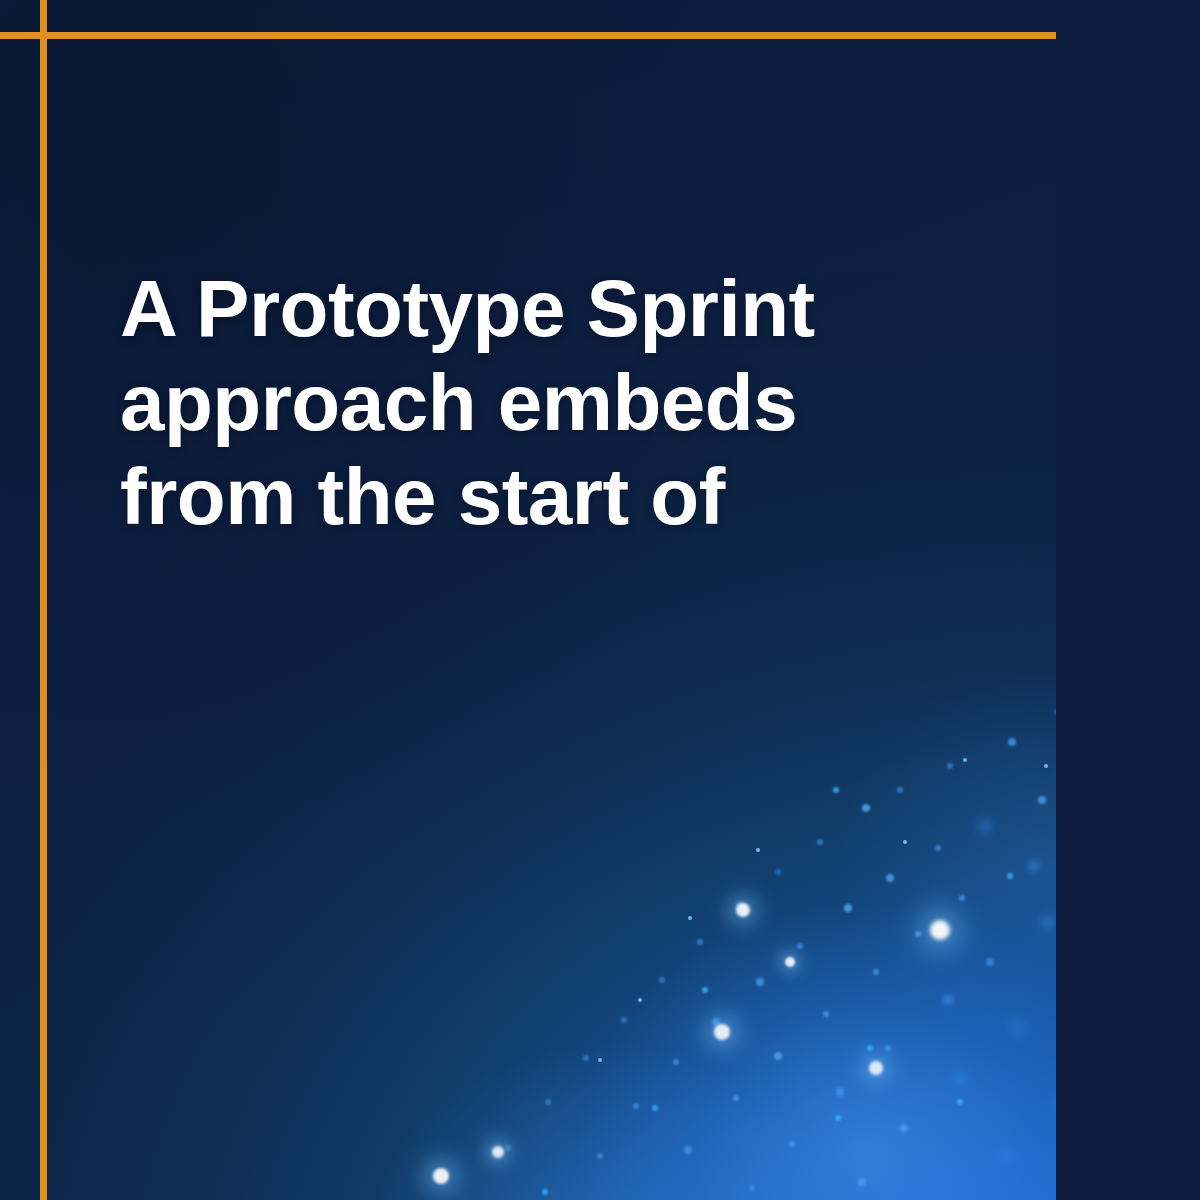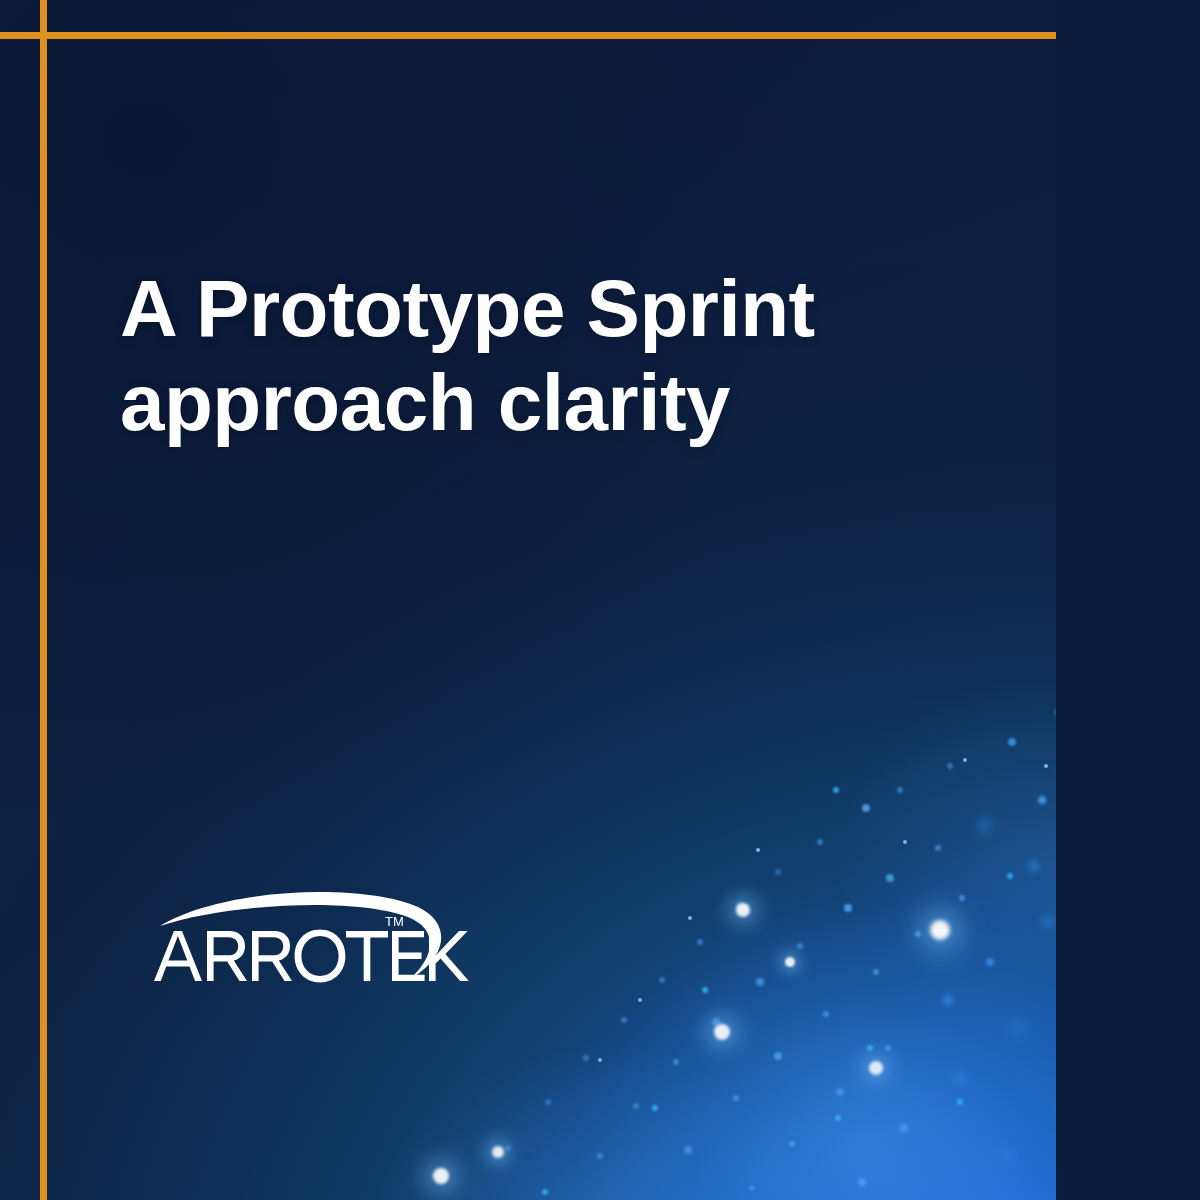--- a/index.html
+++ b/index.html
@@ -188,47 +188,18 @@
       <div class="p" style="left: 1188px; top: 878px; width: 4px; height: 4px; background: rgb(127, 208, 255); opacity: 0.85; filter: blur(0.6px);"></div>
       <div class="p" style="left: 1076px; top: 948px; width: 4px; height: 4px; background: rgb(127, 208, 255); opacity: 0.85; filter: blur(0.6px);"></div>
       <div class="p" style="left: 1153px; top: 1140px; width: 4px; height: 4px; background: rgb(127, 208, 255); opacity: 0.85; filter: blur(0.6px);"></div>
     </div>
 
   <div class="rule-h"></div>
   <div class="rule-v"></div>
 
   <div class="headline" id="headline">
       <span class="line">A Prototype Sprint</span>
-      <span class="line">approach clarity</span>
+      <span class="line">approach embeds</span>
+      <span class="line">from the start of</span>
     </div>
 
-  <div class="logo">
-    <svg viewBox="0 0 296 96" xmlns="http://www.w3.org/2000/svg" aria-hidden="true">
-
-      <path d="M8 33 C 72 -6, 212 -10, 266 14 C 300 30, 296 64, 258 86
-               C 284 62, 286 36, 256 24 C 206 4, 76 10, 8 33 Z" fill="#ffffff"></path>
-
-      <g fill="#ffffff">
-
-        <path d="M2 88 L22 38 L30 38 L50 88 L43 88 L37.5 73.5 L14.2 73.5 L8.8 88 Z
-                 M16.4 67.5 L35.3 67.5 L25.9 43 Z"></path>
-
-        <path d="M55 38 L77 38 C87 38 93 44 93 53 C93 60.5 88.8 65.8 81.8 67.4 L95 88 L87.5 88 L75.2 68.4 L61.6 68.4 L61.6 88 L55 88 Z
-                 M61.6 44.2 L61.6 62.3 L76.6 62.3 C82.6 62.3 86.2 58.8 86.2 53.2 C86.2 47.7 82.6 44.2 76.6 44.2 Z"></path>
-
-        <path d="M100 38 L122 38 C132 38 138 44 138 53 C138 60.5 133.8 65.8 126.8 67.4 L140 88 L132.5 88 L120.2 68.4 L106.6 68.4 L106.6 88 L100 88 Z
-                 M106.6 44.2 L106.6 62.3 L121.6 62.3 C127.6 62.3 131.2 58.8 131.2 53.2 C131.2 47.7 127.6 44.2 121.6 44.2 Z"></path>
-
-        <path d="M168 36.6 C182.6 36.6 193.4 47.6 193.4 63 C193.4 78.4 182.6 89.4 168 89.4 C153.4 89.4 142.6 78.4 142.6 63 C142.6 47.6 153.4 36.6 168 36.6 Z
-                 M168 43 C157.4 43 149.4 51.4 149.4 63 C149.4 74.6 157.4 83 168 83 C178.6 83 186.6 74.6 186.6 63 C186.6 51.4 178.6 43 168 43 Z"></path>
-
-        <path d="M194 38 L236 38 L236 44.4 L218.3 44.4 L218.3 88 L211.7 88 L211.7 44.4 L194 44.4 Z"></path>
-
-        <path d="M240 38 L272 38 L272 44.3 L246.6 44.3 L246.6 59.6 L269.5 59.6 L269.5 65.9 L246.6 65.9 L246.6 81.7 L272.6 81.7 L272.6 88 L240 88 Z"></path>
-
-        <path d="M277 38 L283.6 38 L283.6 62.6 L307 38 L315.6 38 L293.4 61 L316.8 88 L308.2 88 L288.6 65.4 L283.6 70.4 L283.6 88 L277 88 Z"></path>
-      </g>
-
-      <text x="233" y="33" font-family="Liberation Sans, sans-serif" font-size="13" font-weight="400" fill="#ffffff" id="tm-text">TM</text>
-    </svg>
-  </div>
 
 </div>
 
 </body></html>

